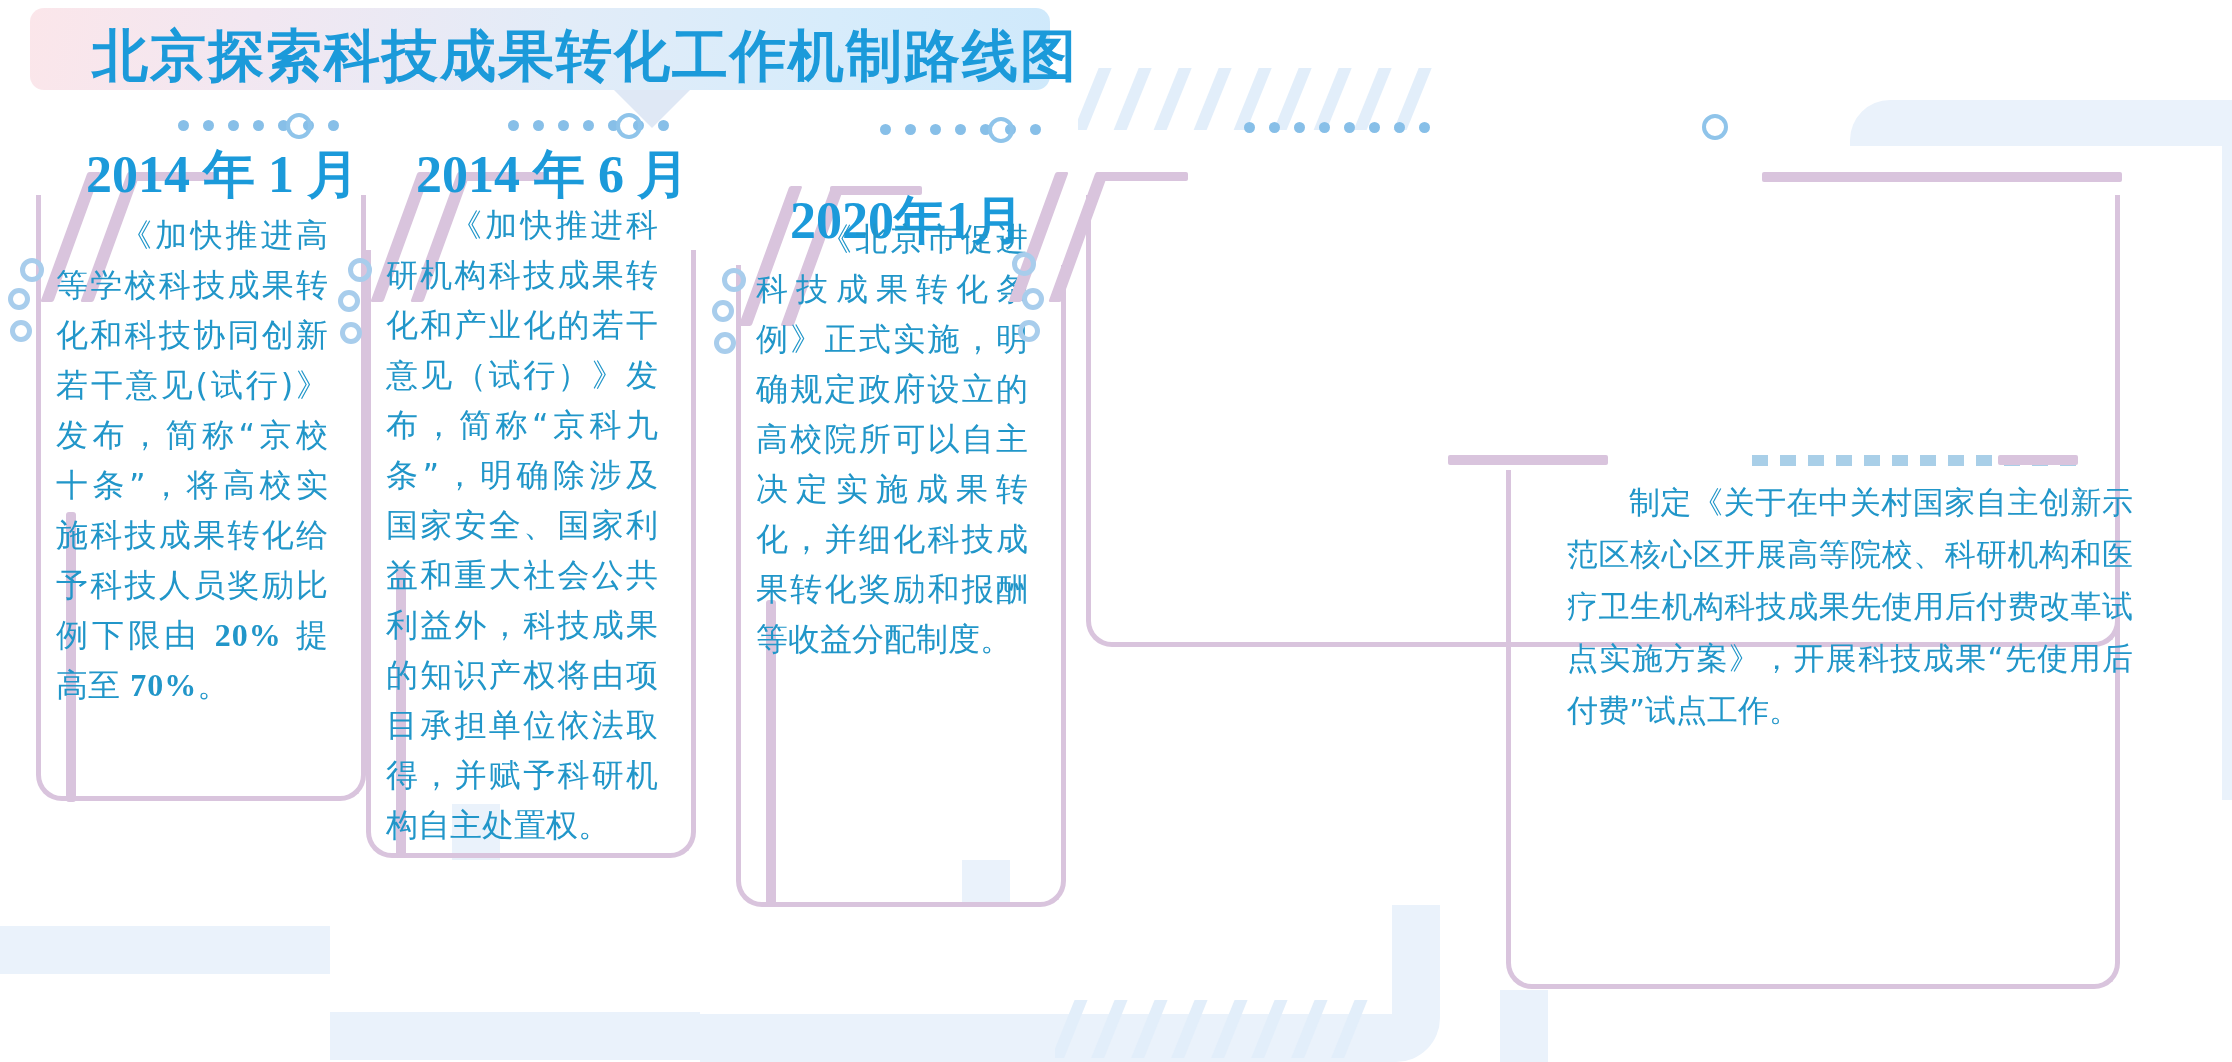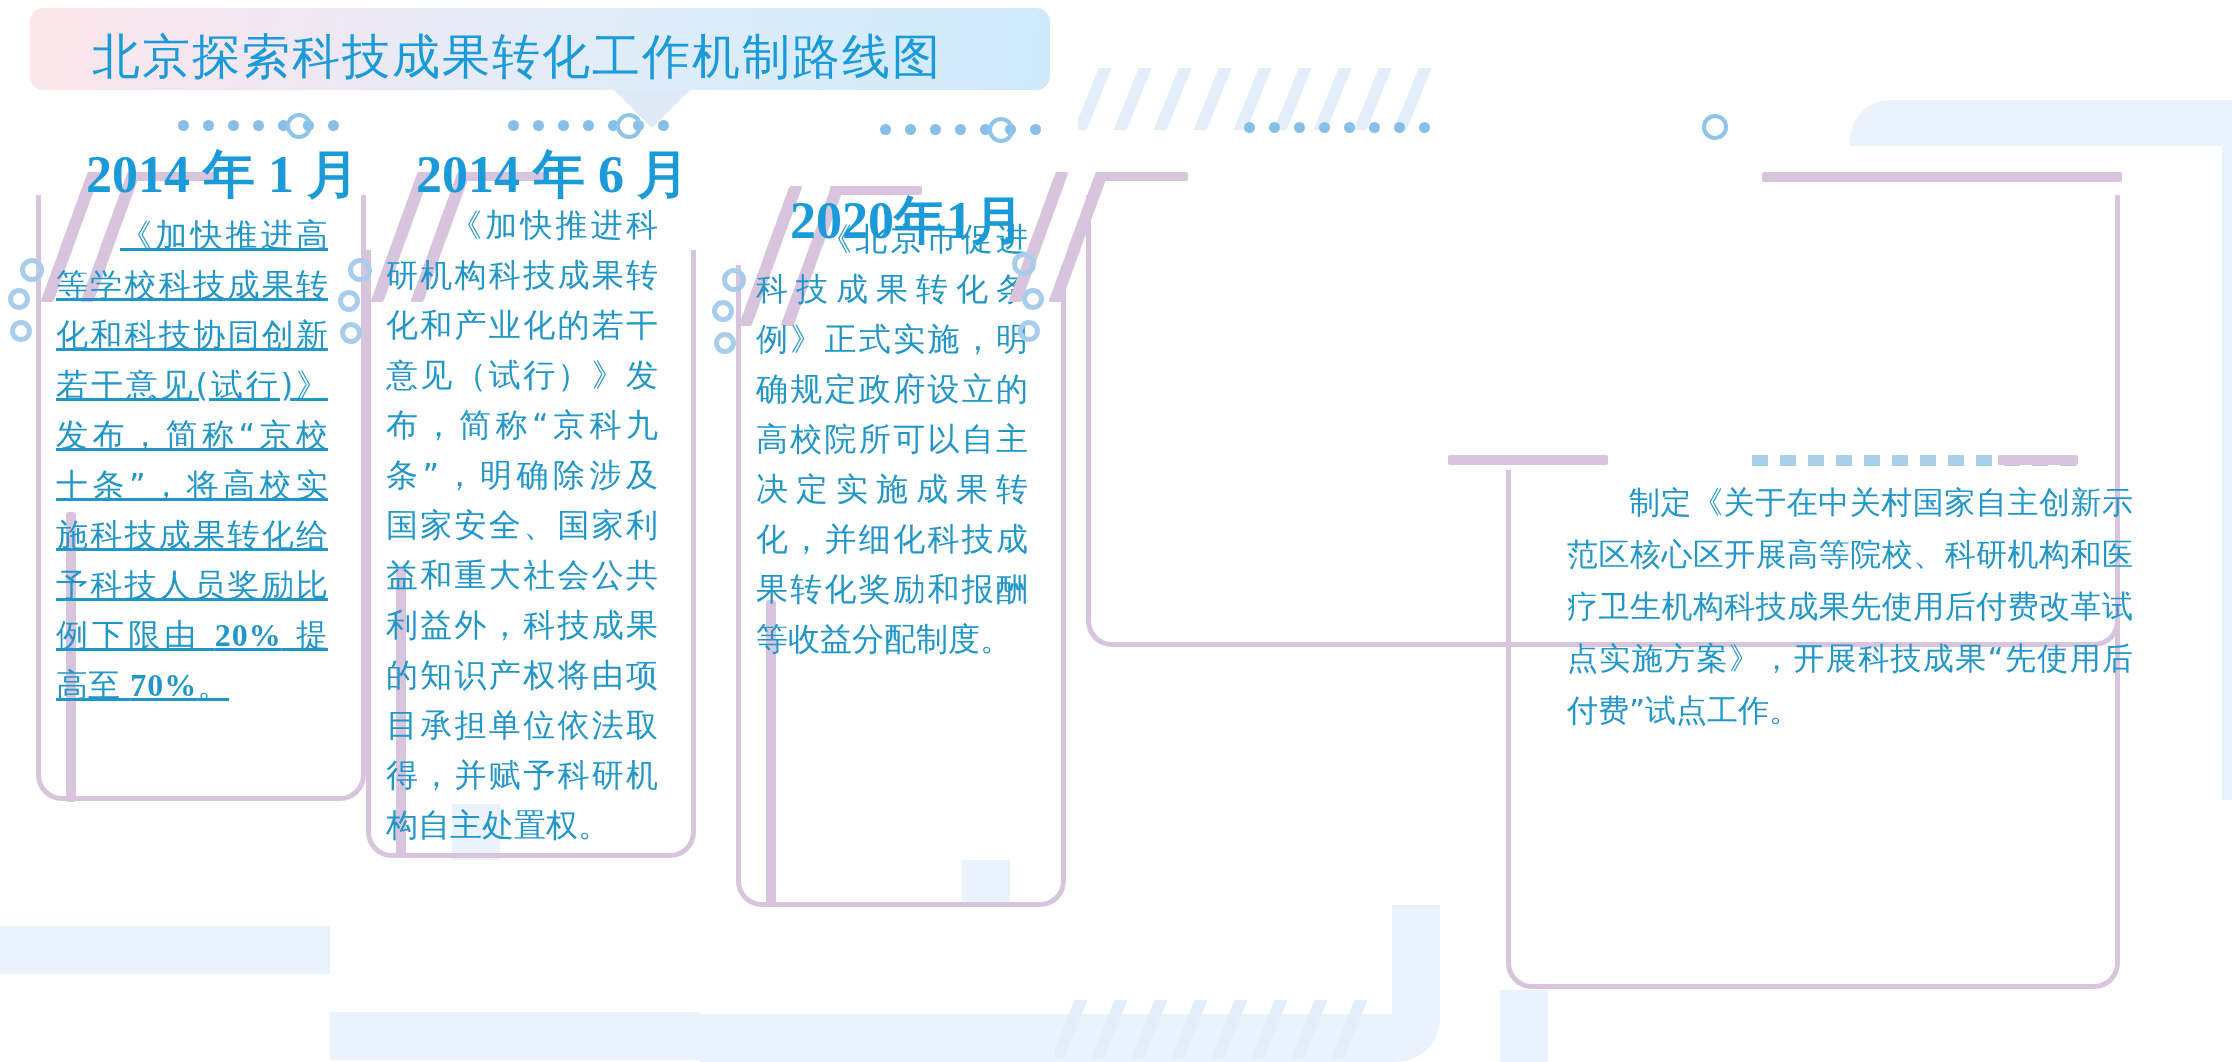--- a/index.html
+++ b/index.html
@@ -20,22 +20,22 @@
     background:linear-gradient(100deg,#fbe6ea 0%,#f2e7f1 22%,#e2ecf8 52%,#d7ecfb 78%,#cfe9fb 100%);
   }
   .banner-tail{
     position:absolute;left:612px;top:88px;width:0;height:0;
     border-left:40px solid transparent;border-right:40px solid transparent;
     border-top:40px solid #dfe8f5;
   }
   .banner-text{
     position:absolute;left:62px;top:14px;
     font-family:"DejaVu Sans","Liberation Sans",sans-serif;
-    font-weight:normal;
-    font-size:48px;line-height:68px;
+    font-weight:bold;
+    font-size:56px;line-height:68px;
     letter-spacing:2px;
     color:#1b9ada;
     white-space:nowrap;
   }
 
   
   .frame{
     position:absolute;
     border:5px solid #d9c4dd;
     border-radius:26px;
@@ -166,21 +166,21 @@
     <span class="d"></span>
     <span class="d"></span>
   </div>
   <div class="ring-o" style="left:286px;top:113px;"></div>
 
   <div class="circ" style="left:20px;top:258px;width:24px;height:24px;"></div>
   <div class="circ" style="left:8px;top:288px;width:22px;height:22px;"></div>
   <div class="circ" style="left:10px;top:320px;width:22px;height:22px;"></div>
 
   <div class="date" style="left:86px;top:146px;">2014 年 1 月</div>
-  <div class="body" style="left:56px;top:210px;width:272px;text-decoration:underline;">
+  <div class="body" style="left:56px;top:210px;width:272px;">
     <span>《加快推进高等学校科技成果转化和科技协同创新若干意见(试行)》发布，简称“京校十条”，将高校实施科技成果转化给予科技人员奖励比例下限由 </span><b>20%</b><span> 提高至 </span><b>70%</b><span>。</span>
   </div>
 
   <div class="dslash" style="left:394px;top:172px;height:130px;"></div>
   <div class="dslash" style="left:434px;top:172px;height:130px;"></div>
   <div class="tbar" style="left:458px;top:172px;width:90px;"></div>
   <div class="vbar" style="left:396px;top:568px;height:290px;"></div>
 
   <div class="dotline" style="left:508px;top:120px;">
     <span class="d"></span>

